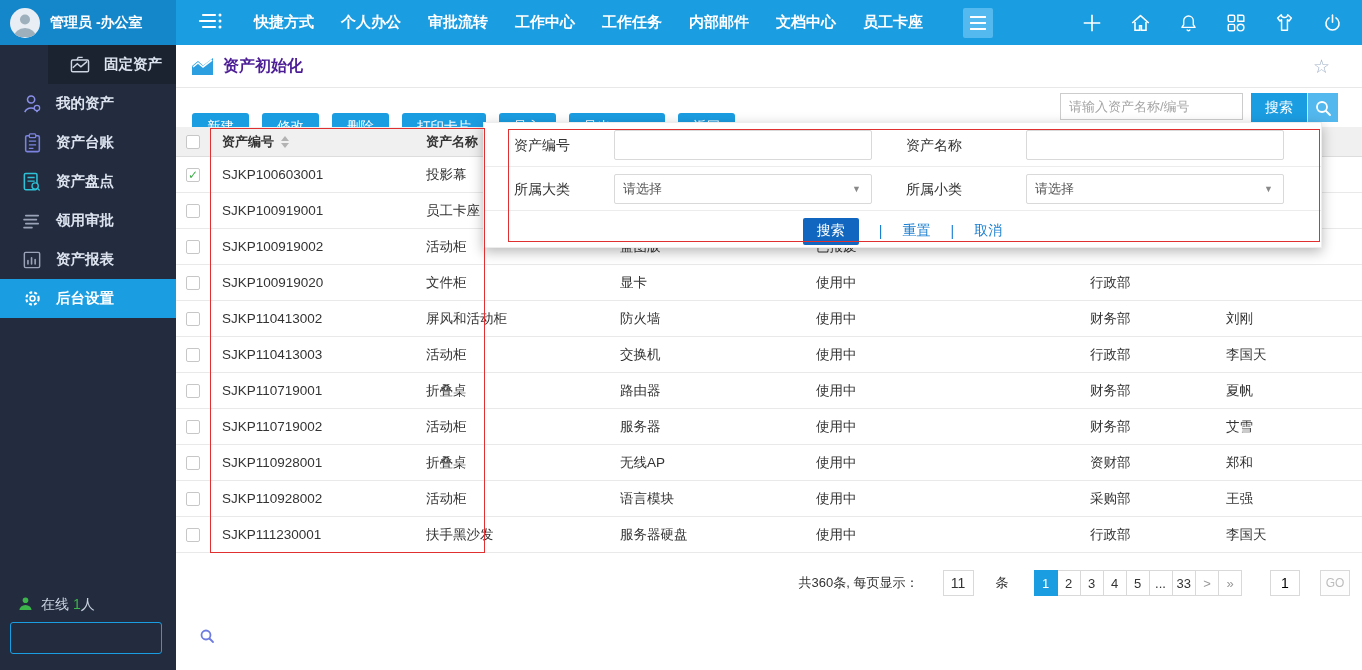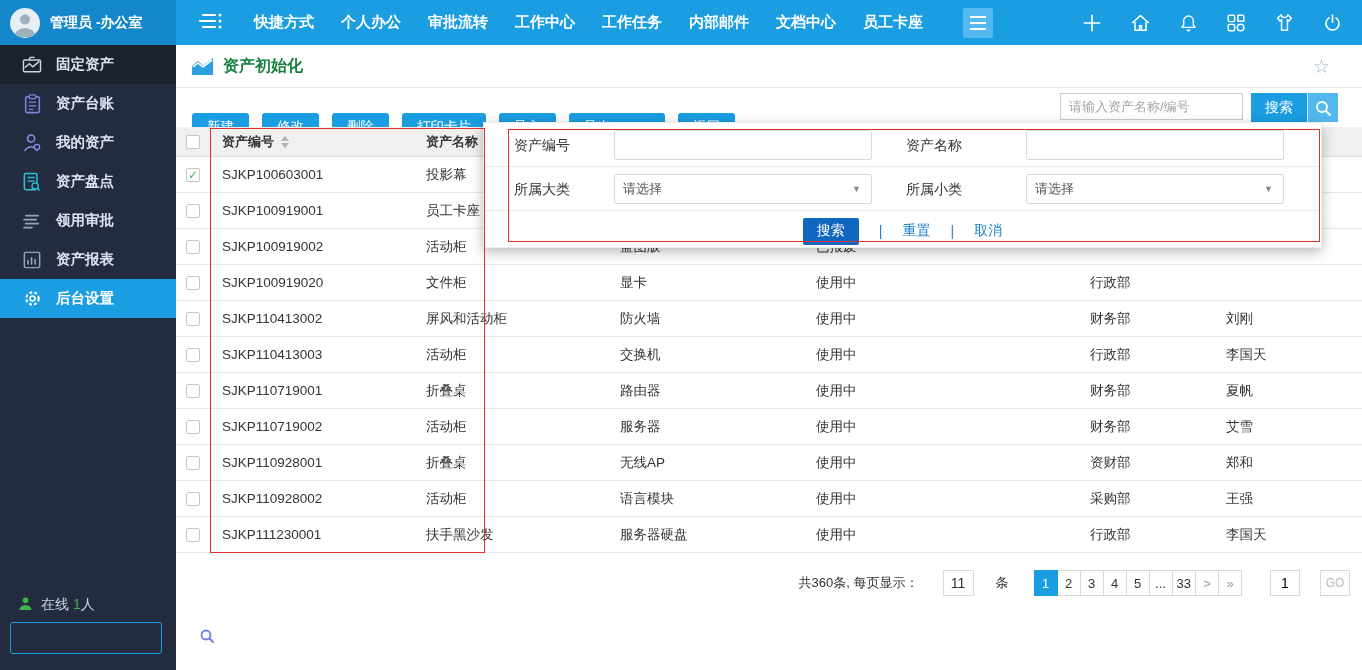--- a/index.html
+++ b/index.html
@@ -16,33 +16,33 @@
   .menu { display:flex; gap:27px; margin-left:30px; }
   .menu-item { color:#fff; font-size:15px; font-weight:600; white-space:nowrap; cursor:pointer; }
   .burger { width:30px; height:30px; background:#54b9ee; border-radius:2px; margin-left:40px; display:flex; flex-direction:column; align-items:center; justify-content:center; gap:4px; cursor:pointer; }
   .burger i { display:block; width:16px; height:2px; background:#fff; }
   .top-icons { display:flex; gap:24px; margin-left:auto; margin-right:18px; align-items:center; }
   .top-icon { width:24px; height:24px; cursor:pointer; display:flex; align-items:center; justify-content:center; }
 
   
   .sidebar { position:absolute; left:0; top:45px; width:176px; height:625px; background:#232c3e; z-index:15; }
   .side-item { height:39px; display:flex; align-items:center; gap:14px; padding-left:22px; cursor:pointer; color:#dde4f0; font-size:14.5px; font-weight:600; }
-  .side-item.dim { background:#1b2330; }
+  .side-item.dim { background:#1b2330;margin-left:48px; }
   .side-item.active { background:#1b9de2; color:#fff; }
   .side-icon { width:20px; height:20px; display:flex; align-items:center; justify-content:center; }
   .online { position:absolute; left:18px; bottom:56px; display:flex; align-items:flex-start; gap:8px; color:#c9d2e0; font-size:14px; }
   .online .count { color:#3cb54a; }
   .side-search { position:absolute; left:10px; bottom:16px; width:152px; height:32px; border:1px solid #1b9de2; border-radius:3px; background:transparent; display:flex; align-items:center; }
   .side-search input { flex:1; height:100%; background:transparent; border:none; outline:none; color:#dde4f0; padding:0 6px; font-size:13px; }
   .side-search .mag { margin-right:8px; }
 
   
   .titlebar { position:absolute; left:176px; top:45px; right:0; height:43px; background:#fff; border-bottom:1px solid #e8e8e8; display:flex; align-items:center; }
   .title-icon { margin-left:16px; display:flex; }
-  .page-title { margin-left:10px; font-size:16px; color:#15803d; }
+  .page-title { margin-left:10px; font-size:16px; color:#4c1d95; }
   .fav-star { margin-left:auto; margin-right:32px; font-size:19px; color:#9fb0c6; cursor:pointer; }
 
   
   .toolbar { position:absolute; left:176px; top:88px; right:0; height:39px; background:#fff; display:flex; align-items:center; }
   .tb-btns { display:flex; gap:13px; margin-left:16px;margin-top:38px; }
   .tb-btn { background:#1b9de2; color:#fff; border:none; border-radius:3px; height:28px; padding:0 15px; font-size:13.5px; cursor:pointer; display:flex; align-items:center; font-family:inherit; }
   .tb-btn .caret { display:none; margin-left:22px; font-size:9px; }
   .tb-btn.has-caret .caret { display:inline-block; }
   .tb-btn.has-caret { padding-right:12px; }
   .tb-search { margin-left:auto; margin-right:24px; display:flex; align-items:flex-start; }
@@ -200,38 +200,38 @@
               <rect x="1.5" y="4.5" width="19" height="13" rx="1.5" fill="none" stroke="#cdd5e2" stroke-width="1.6"></rect>
               <path d="M3 13 L8 8.5 L12 12 L19 6" fill="none" stroke="#cdd5e2" stroke-width="1.6"></path>
               <path d="M7.5 4.5 L9 1.5 L14 1.5" fill="none" stroke="#cdd5e2" stroke-width="1.6"></path>
             </svg>
           </span>
     <span class="side-label">固定资产</span>
   </div>
 
   <div class="side-item">
     <span class="side-icon">
+            <svg width="18" height="20" viewBox="0 0 20 22">
+              <circle cx="9" cy="6" r="4" fill="none" stroke="#8a8fe8" stroke-width="1.7"></circle>
+              <path d="M2 20a7.5 7 0 0 1 14 0" fill="none" stroke="#8a8fe8" stroke-width="1.7"></path>
+              <circle cx="15.5" cy="15.5" r="3" fill="#232c3e" stroke="#8a8fe8" stroke-width="1.4"></circle>
+            </svg>
+          </span>
+    <span class="side-label">我的资产</span>
+  </div>
+
+  <div class="side-item">
+    <span class="side-icon">
             <svg width="17" height="20" viewBox="0 0 18 22">
               <rect x="1.5" y="3" width="15" height="17.5" rx="1.5" fill="none" stroke="#7d82e0" stroke-width="1.7"></rect>
               <rect x="5.5" y="1" width="7" height="4" rx="1" fill="#232c3e" stroke="#7d82e0" stroke-width="1.4"></rect>
               <path d="M5 9h8M5 13h8M5 17h5" stroke="#7d82e0" stroke-width="1.4"></path>
             </svg>
           </span>
     <span class="side-label">资产台账</span>
-  </div>
-
-  <div class="side-item">
-    <span class="side-icon">
-            <svg width="18" height="20" viewBox="0 0 20 22">
-              <circle cx="9" cy="6" r="4" fill="none" stroke="#8a8fe8" stroke-width="1.7"></circle>
-              <path d="M2 20a7.5 7 0 0 1 14 0" fill="none" stroke="#8a8fe8" stroke-width="1.7"></path>
-              <circle cx="15.5" cy="15.5" r="3" fill="#232c3e" stroke="#8a8fe8" stroke-width="1.4"></circle>
-            </svg>
-          </span>
-    <span class="side-label">我的资产</span>
   </div>
 
   <div class="side-item">
     <span class="side-icon">
             <svg width="18" height="20" viewBox="0 0 20 22">
               <rect x="1.5" y="1.5" width="14" height="18" rx="1.5" fill="none" stroke="#2fc1d8" stroke-width="1.7"></rect>
               <path d="M5 6h8M5 10h8" stroke="#2fc1d8" stroke-width="1.4"></path>
               <circle cx="13.5" cy="15.5" r="3.5" fill="#232c3e" stroke="#2fc1d8" stroke-width="1.5"></circle>
               <line x1="16" y1="18" x2="18.5" y2="20.5" stroke="#2fc1d8" stroke-width="1.5"></line>
             </svg>

